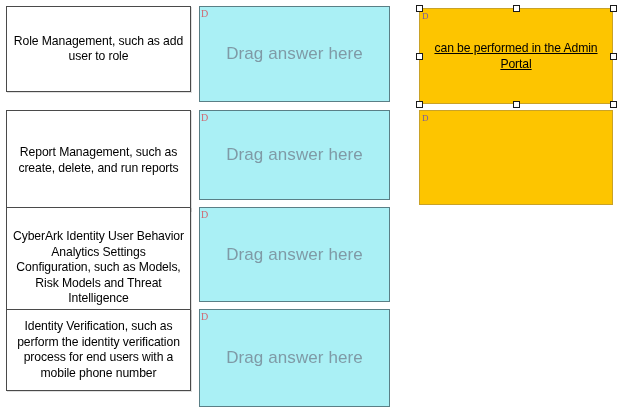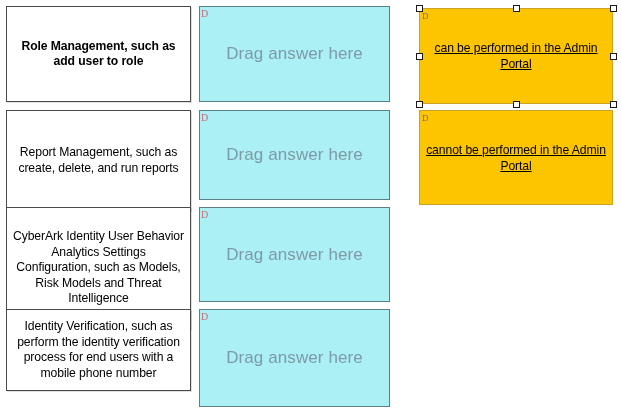--- a/index.html
+++ b/index.html
@@ -119,21 +119,21 @@
     border: 1px solid #1a1a1a;
     box-sizing: border-box;
     z-index: 20;
   }
 </style>
 </head>
 <body>
 
 <div class="canvas">
 
-  <div class="prompt-card" id="prompt-0" style="top: 6px; height: 96px; font-weight: bold;">
+  <div class="prompt-card" id="prompt-0" style="top: 6px; height: 86px;">
     <div class="prompt-text">Role Management, such as add user to role</div>
   </div>
 
   <div class="prompt-card" id="prompt-1" style="top: 110px; height: 101px;">
     <div class="prompt-text">Report Management, such as create, delete, and run reports</div>
   </div>
 
   <div class="prompt-card" id="prompt-2" style="top: 207px; height: 122px;">
     <div class="prompt-text">CyberArk Identity User Behavior Analytics Settings Configuration, such as Models, Risk Models and Threat Intelligence</div>
   </div>
@@ -162,21 +162,20 @@
     <span class="dropzone-label">Drag answer here</span>
   </div>
 
   <div class="answer-tile" id="answer-0" style="top: 8px; height: 96px;">
     <span class="tile-marker">D</span>
     <span class="answer-text">can be performed in the Admin Portal</span>
   </div>
 
   <div class="answer-tile" id="answer-1" style="top: 110px; height: 95px;">
     <span class="tile-marker">D</span>
-    <span class="answer-text">cannot be performed in the Admin Portal</span>
   </div>
 
   <div id="selection-handles">
       <div class="handle" style="left: 415.5px; top: 4.5px;"></div>
       <div class="handle" style="left: 512.5px; top: 4.5px;"></div>
       <div class="handle" style="left: 609.5px; top: 4.5px;"></div>
       <div class="handle" style="left: 415.5px; top: 52.5px;"></div>
       <div class="handle" style="left: 609.5px; top: 52.5px;"></div>
       <div class="handle" style="left: 415.5px; top: 100.5px;"></div>
       <div class="handle" style="left: 512.5px; top: 100.5px;"></div>

